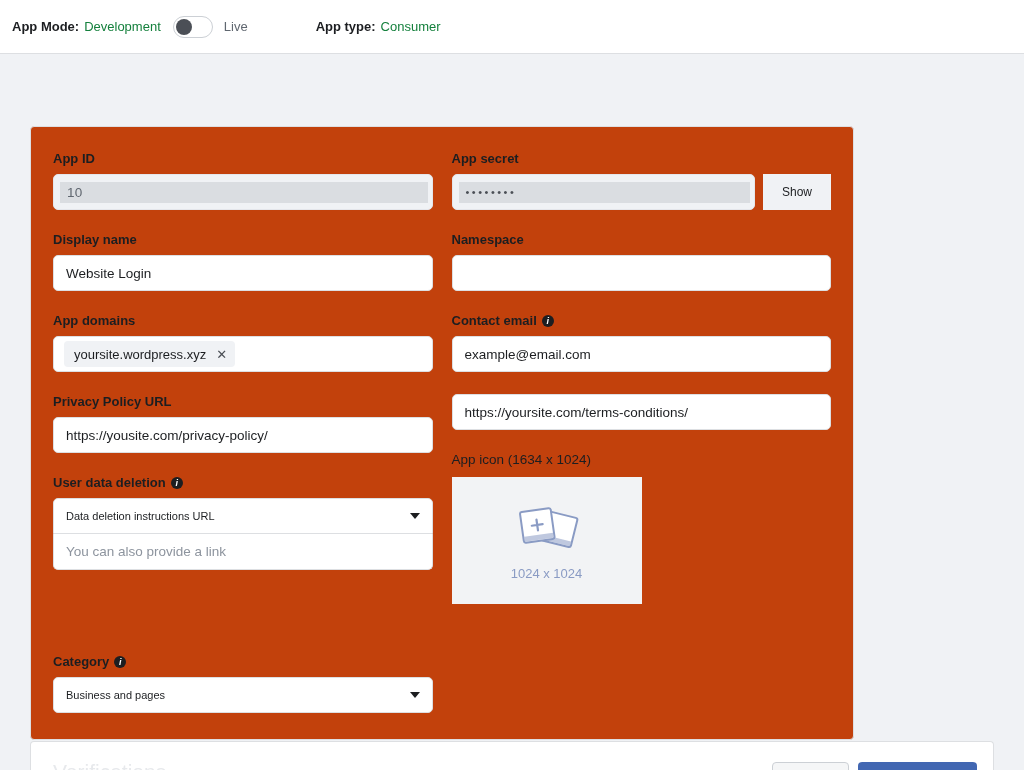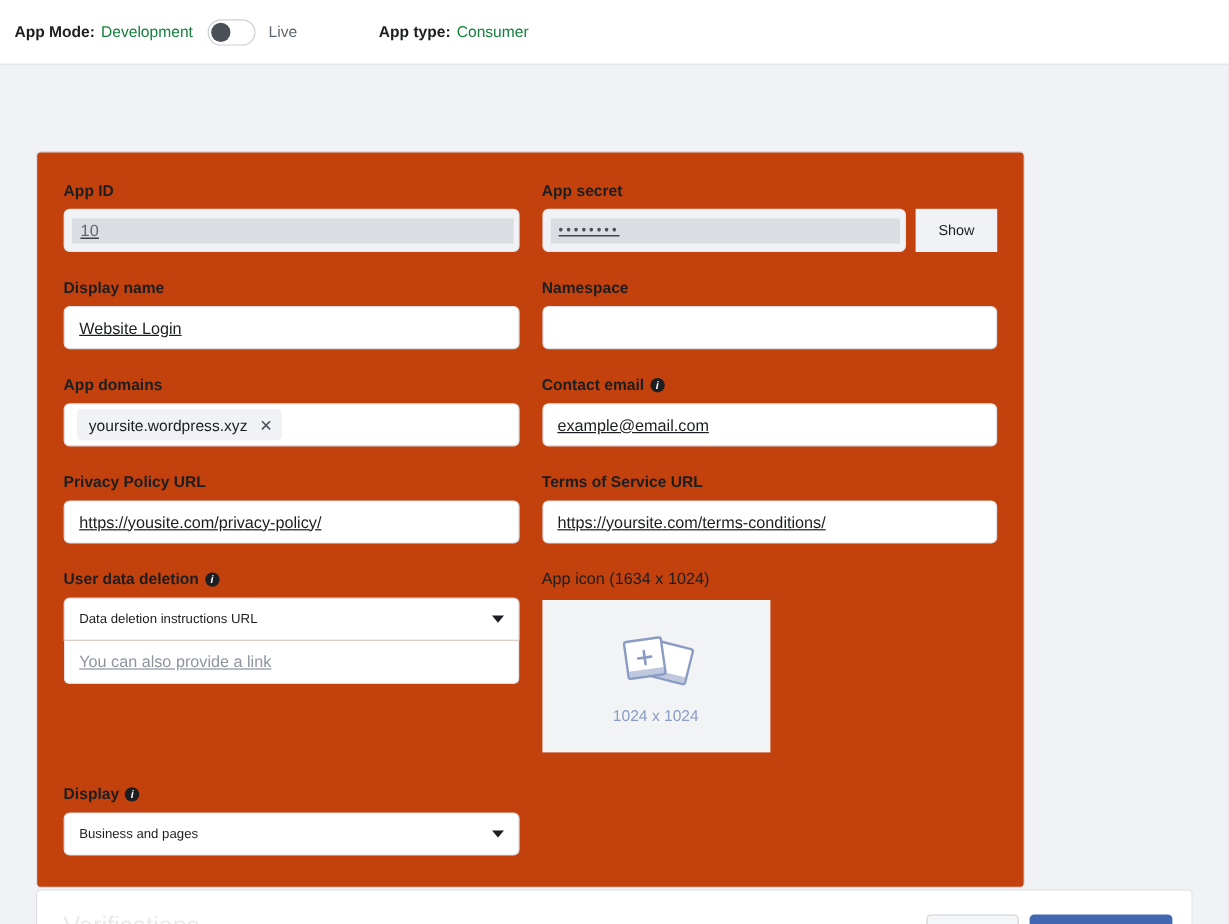--- a/index.html
+++ b/index.html
@@ -109,21 +109,20 @@
     border: 1px solid #dddfe2;
     border-radius: 5px;
     background: #ffffff;
     font-size: 13.5px;
     color: #1c1e21;
     padding: 0 12px;
     font-family: "Liberation Sans", sans-serif;
     outline: none;
     display: flex;
     align-items: center;
-    text-decoration: underline;
   }
   .inp.placeholder-text { color: #8d949e; }
 
   
   .inp.disabled {
     background: #f0f2f5;
     border-color: #e4e6eb;
     padding: 0;
     align-items: center;
   }
@@ -348,21 +347,21 @@
               <span class="caret"></span>
             </div>
             <div class="inp sub placeholder-text">You can also provide a link</div>
           </div>
         </div>
 
         <div class="spacer-tall"></div>
 
         <div class="field" style="margin-bottom:0;">
           <div class="flabel">
-            <span>Display</span>
+            <span>Category</span>
             <span class="info-icon">i</span>
           </div>
           <div class="select">
             <span>Business and pages</span>
             <span class="caret"></span>
           </div>
         </div>
 
       </div>
 
@@ -385,21 +384,20 @@
 
         <div class="field">
           <div class="flabel">
             <span>Contact email</span>
             <span class="info-icon">i</span>
           </div>
           <div class="inp">example@email.com</div>
         </div>
 
         <div class="field">
-          <div class="flabel">Terms of Service URL</div>
           <div class="inp">https://yoursite.com/terms-conditions/</div>
         </div>
 
         <div class="field">
           <div class="icon-label">App icon (1634 x 1024)</div>
           <div class="icon-box">
             <svg width="74" height="58" viewBox="0 0 74 58">
               <g transform="rotate(14 44 30)">
                 <rect x="34" y="12" width="30" height="30" rx="2" fill="#ffffff" stroke="#8a9bc4" stroke-width="2"></rect>
                 <rect x="35" y="36" width="28" height="5" fill="#8a9bc4" opacity=".55"></rect>

